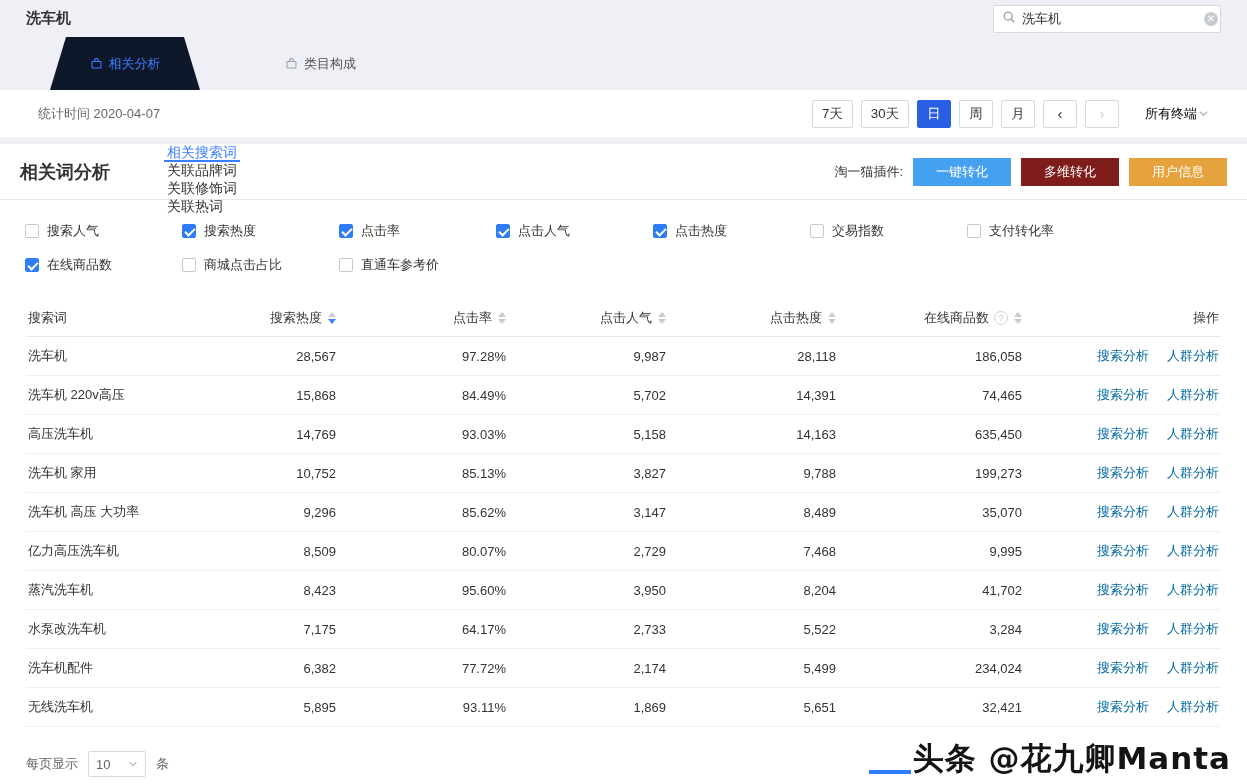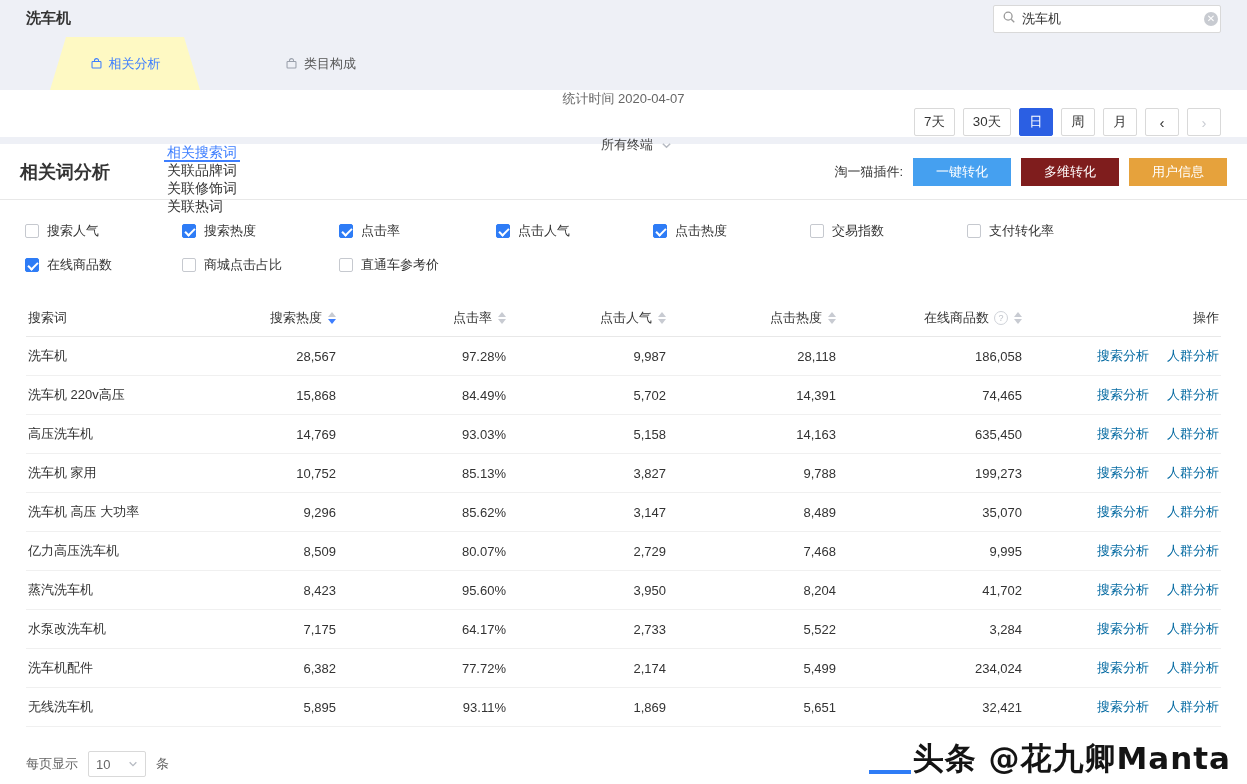--- a/index.html
+++ b/index.html
@@ -18,33 +18,33 @@
     font-family:inherit; }
   .clear-btn { width:14px; height:14px; border-radius:50%; background:#c8cbd1; color:#fff;
     font-size:10px; line-height:14px; text-align:center; cursor:pointer; flex:0 0 auto; }
   
   .nav-tabs { height:53px; display:flex; align-items:stretch; padding-left:18px; }
   .nav-tab { display:flex; align-items:center; justify-content:center; gap:6px; color:#555; cursor:pointer; }
   .nav-tab .bag { color:#9aa0ab; display:flex; }
   .nav-tab.t1 { width:105px; }
   .nav-tab.t2 { width:150px; margin-left:32px; }
   .nav-tab.t3 { width:145px; margin-left:48px; }
-  .nav-tab.active { background:#fef9c3; color:#3d7eff;
+  .nav-tab.active { background:#0f172a; color:#3d7eff;
     clip-path: polygon(16px 0, calc(100% - 16px) 0, 100% 100%, 0 100%); }
   .nav-tab.active .bag { color:#3d7eff; }
   
-  .date-row { background:#fff; height:47px; display:flex; align-items:center; padding:0 26px;flex-direction:column; }
+  .date-row { background:#fff; height:47px; display:flex; align-items:center; padding:0 38px; }
   .stat-time { color:#666; }
   .period-group { margin-left:auto; display:flex; gap:8px; }
   .pbtn { min-width:34px; height:28px; padding:0 9px; background:#fff; border:1px solid #d9d9d9;
     border-radius:2px; display:flex; align-items:center; justify-content:center; color:#333; cursor:pointer; }
   .pbtn.active { background:#2b5fe3; border-color:#2b5fe3; color:#fff; }
   .pbtn.disabled { color:#c9ccd3; cursor:default; }
   .pbtn.arrow { font-size:15px; }
-  .terminal-select { margin-left:26px; display:flex; align-items:center; gap:8px; color:#404040; cursor:pointer; }
+  .terminal-select { margin-left:26px; display:flex; align-items:center; gap:1px; color:#000000; cursor:pointer; }
   .chev { display:flex; color:#b6bac2; }
   .band-gap { height:7px; background:#eef0f6; }
   
   .panel-header { height:56px; display:flex; align-items:stretch; padding:0 20px;
     border-bottom:1px solid #e8e8e8; }
   .panel-title { font-size:18px; font-weight:bold; align-self:center; width:128px; }
   .panel-tabs { display:flex; margin-left:8px;flex-direction:column; }
   .panel-tab { display:flex; align-items:center; padding:0 11px; color:#333; cursor:pointer; position:relative; font-size:14px; }
   .panel-tab.active { color:#3d7eff; }
   .panel-tab.active::after { content:""; position:absolute; left:8px; right:8px; bottom:0; height:2px; background:#3d7eff; }

